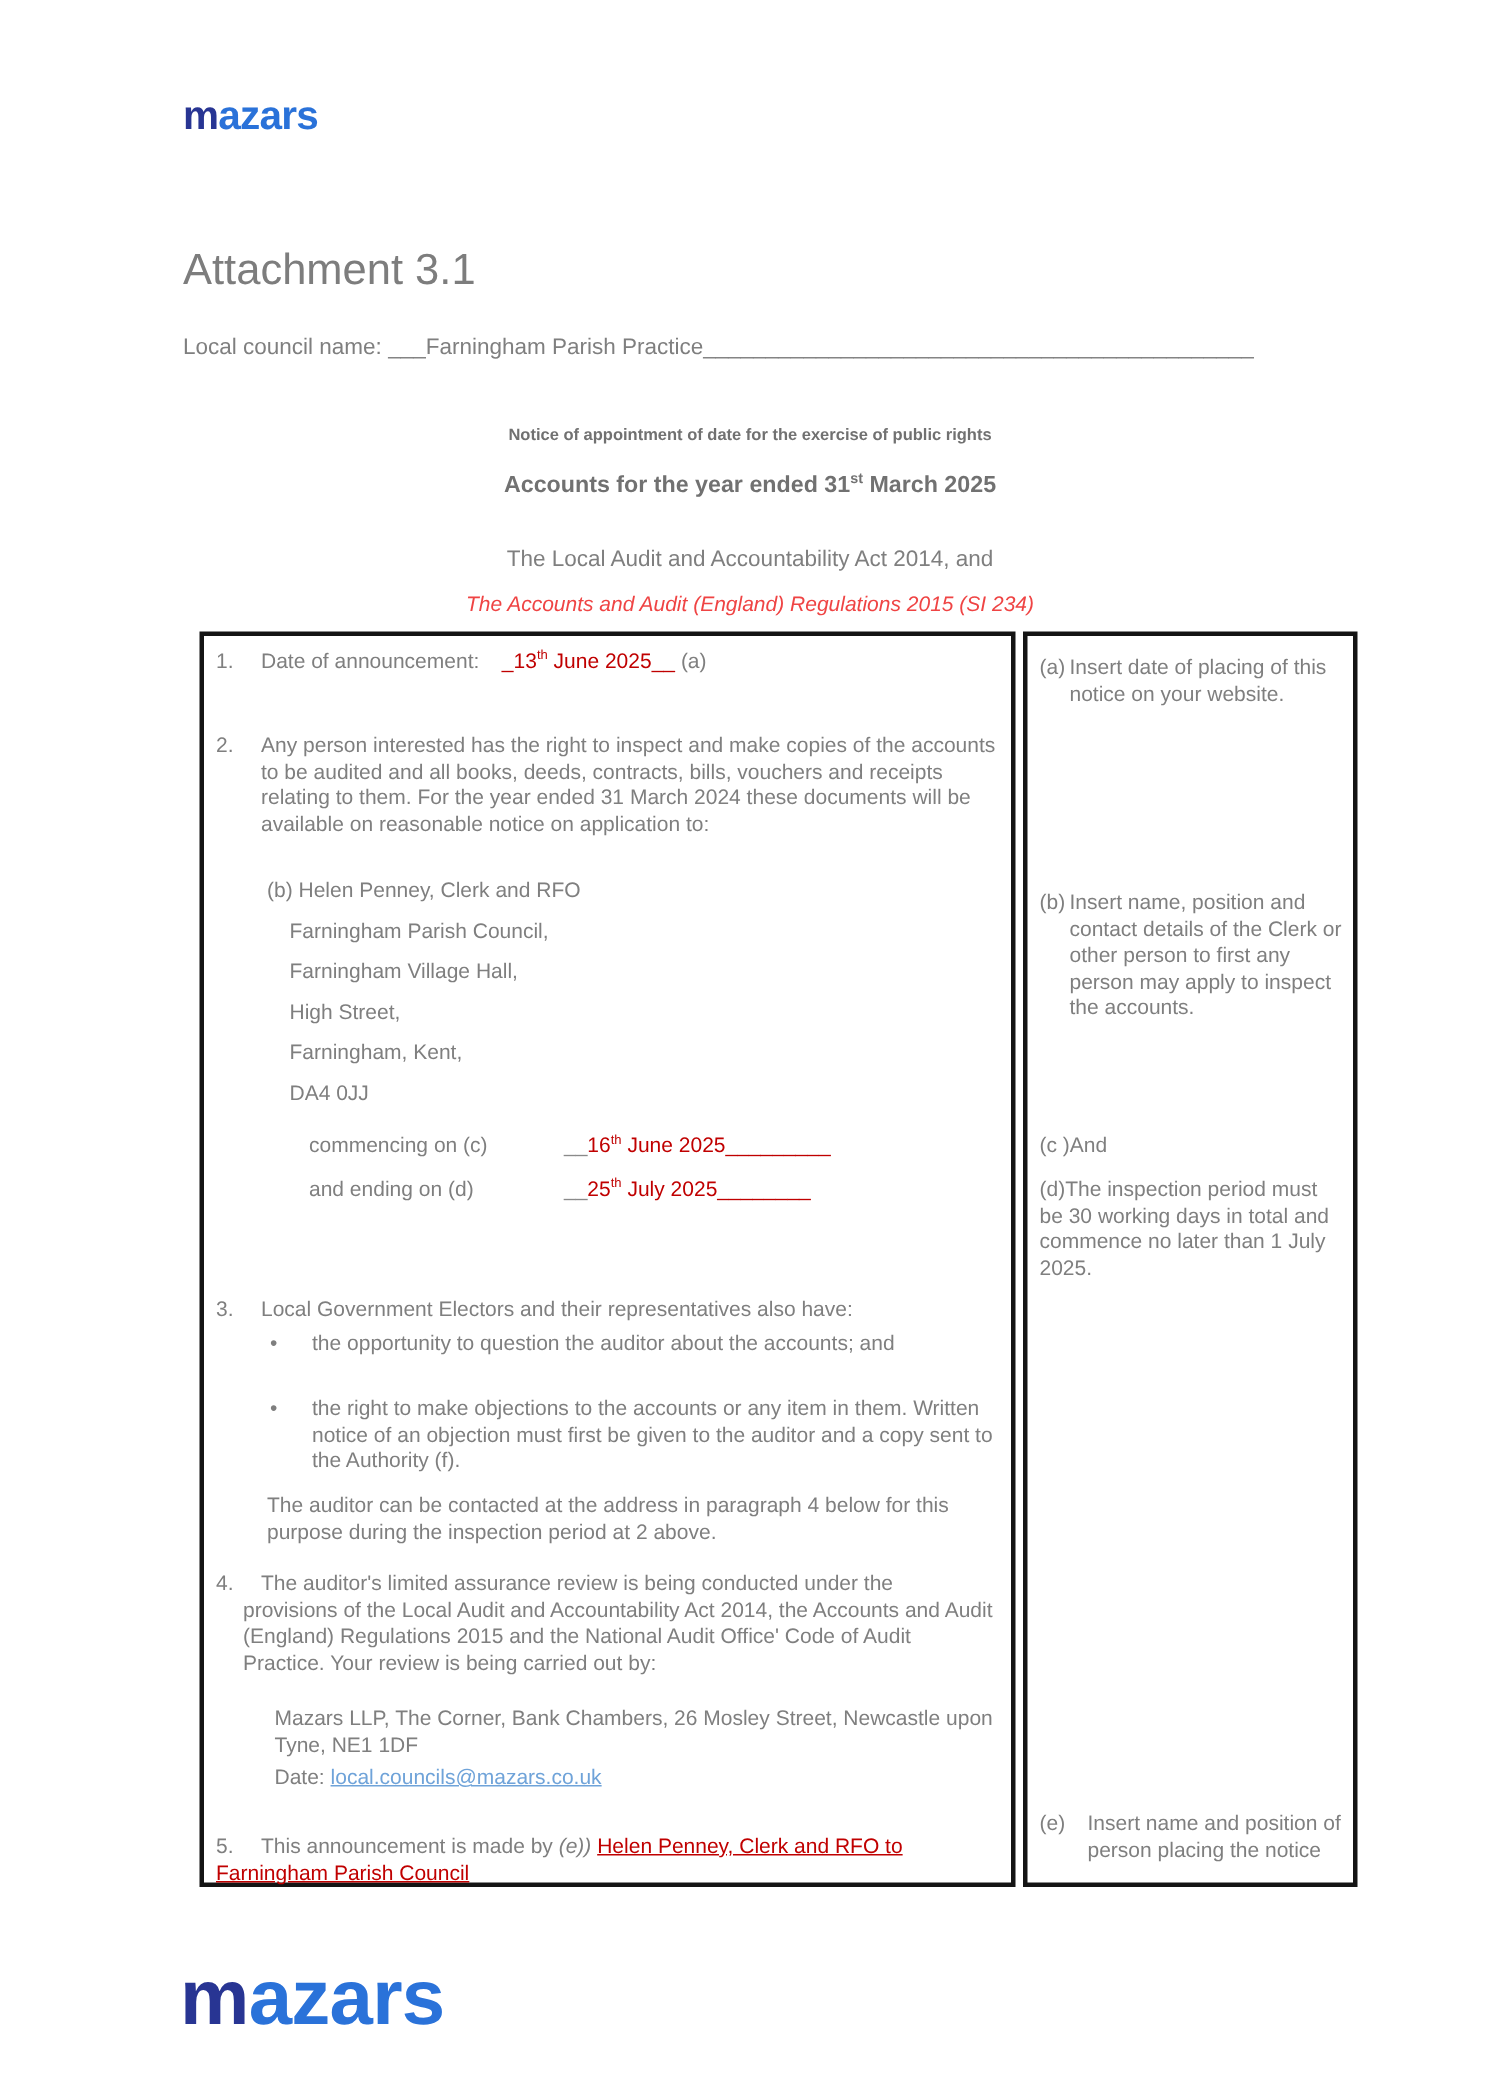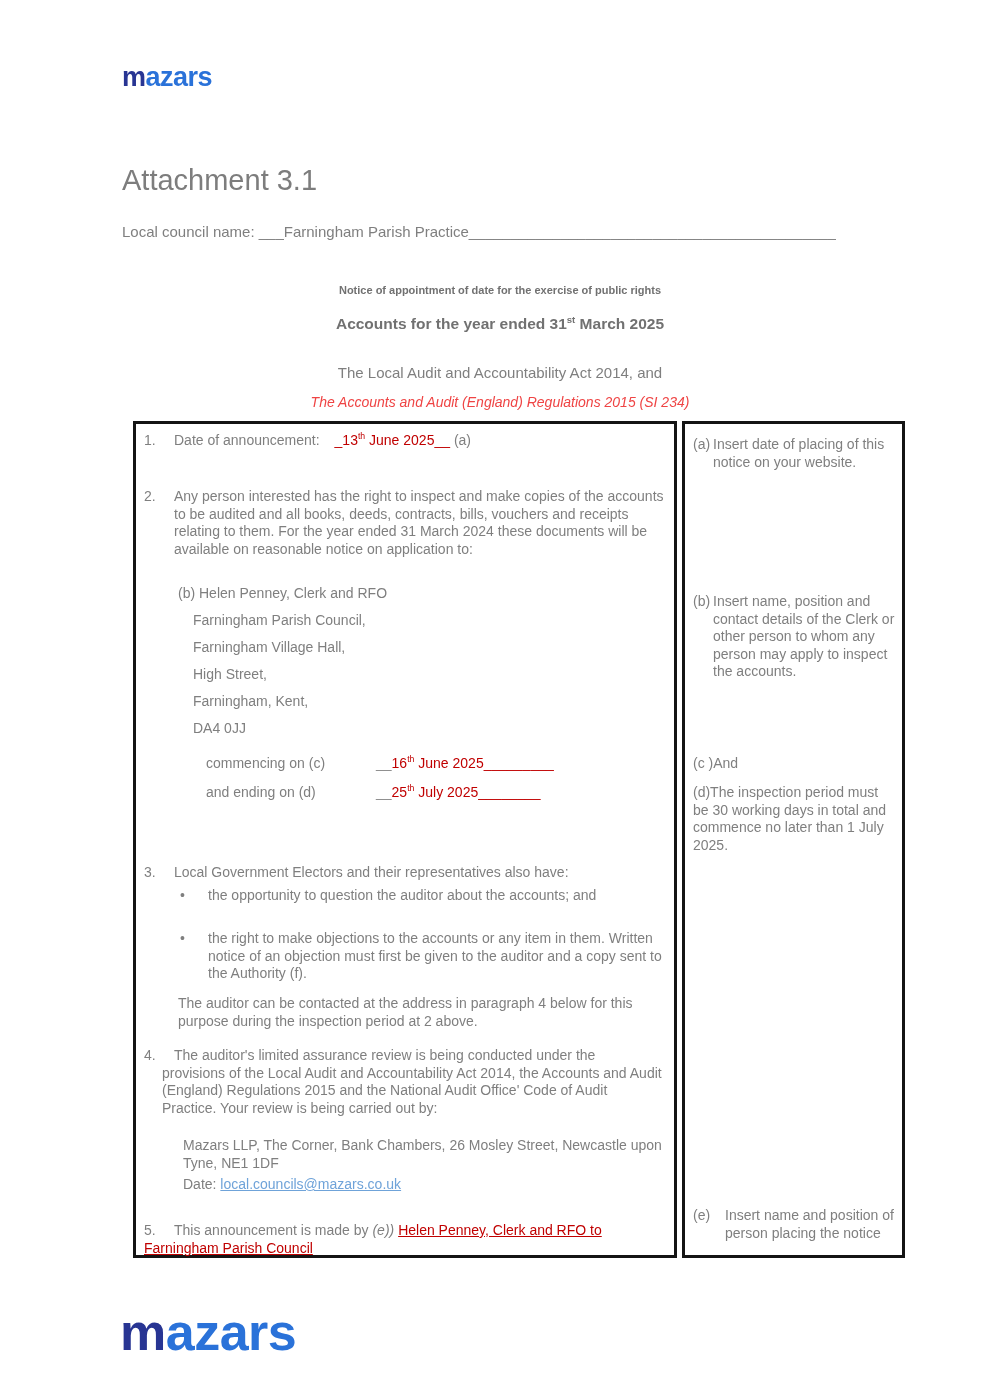--- a/index.html
+++ b/index.html
@@ -128,21 +128,21 @@
 
   <div class="box box-right">
 
     <div class="abs hang" style="left:8px; top:12px; right:6px;">
       <span class="marker">(a)</span>
       <span>Insert date of placing of this notice on your website.</span>
     </div>
 
     <div class="abs hang" style="left:8px; top:169px; right:6px;">
       <span class="marker">(b)</span>
-      <span>Insert name, position and contact details of the Clerk or other person to whom any person may apply to inspect the accounts.</span>
+      <span>Insert name, position and contact details of the Clerk or other person to first any person may apply to inspect the accounts.</span>
     </div>
 
     <div class="abs" style="left:8px; top:331px; right:6px;">(c )And</div>
 
     <div class="abs" style="left:8px; top:360px; right:6px;">(d)The inspection period must be 30 working days in total and commence no later than 1 July 2025.</div>
 
     <div class="abs hang hang-e" style="left:8px; top:783px; right:6px;">
       <span class="marker">(e)</span>
       <span>Insert name and position of person placing the notice</span>
     </div>

